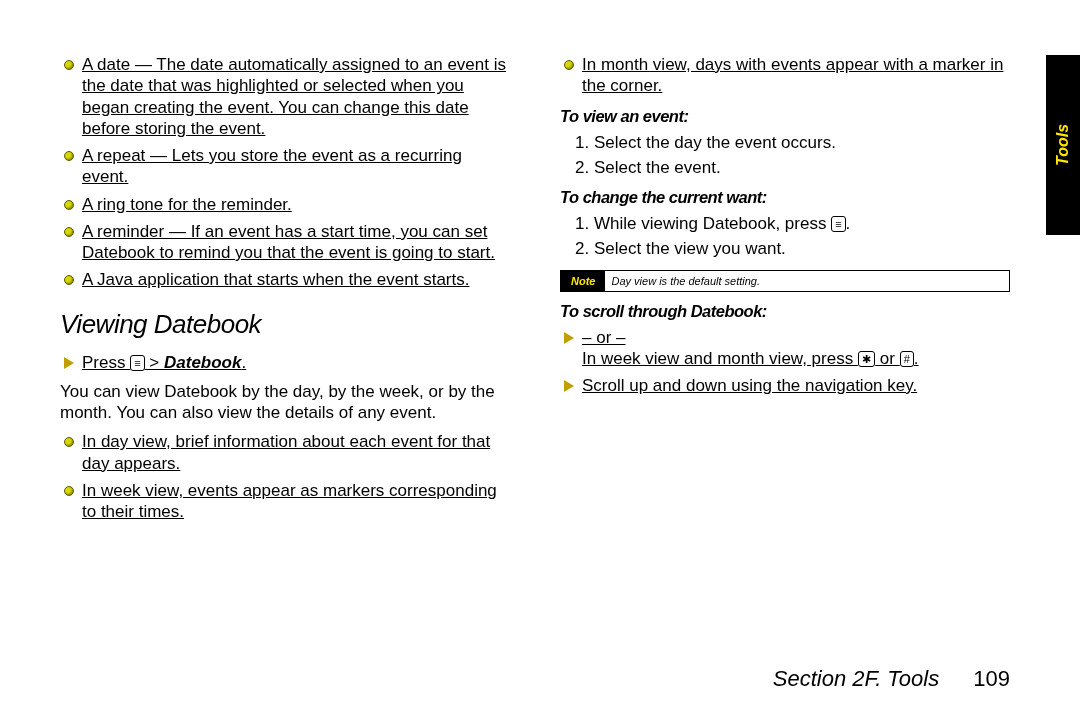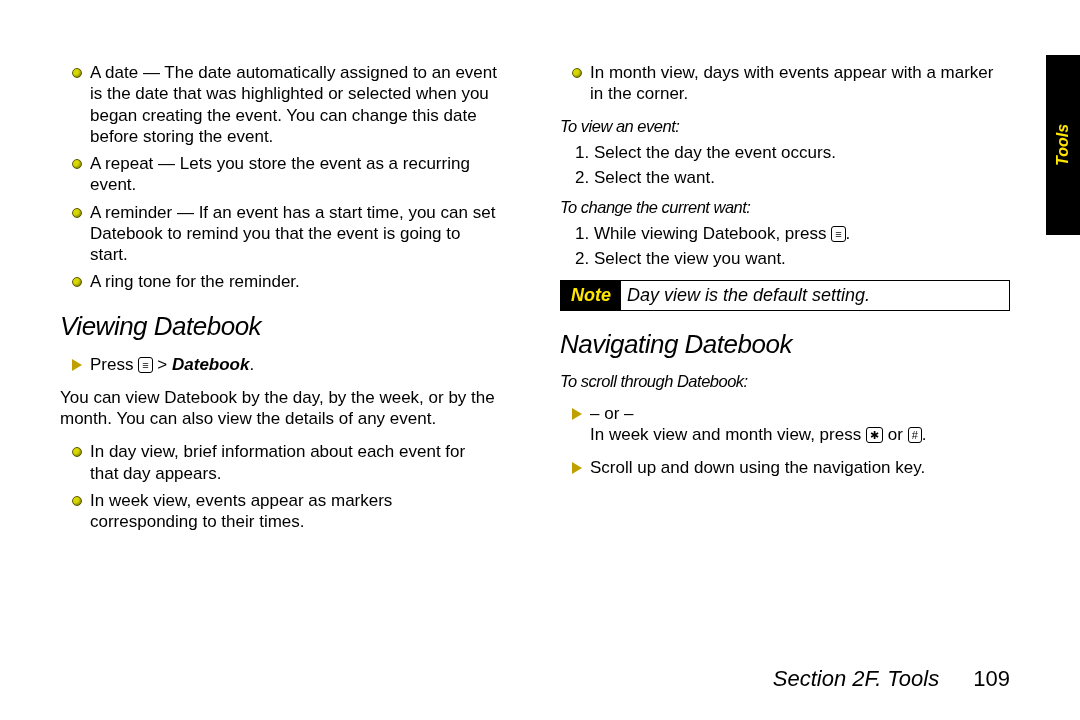--- a/index.html
+++ b/index.html
@@ -16,21 +16,21 @@
   .page {
     display: flex;
     padding: 50px 40px 0 60px;
     gap: 50px;
     box-sizing: border-box;
     height: 660px;
   }
   .col {
     width: 450px;
   }
-  .bul-list { list-style: none; padding: 0; margin: 12px; }
+  .bul-list { list-style: none; padding: 0; margin: 4px; text-decoration: underline; }
   .bul-list li {
     position: relative;
     padding-left: 18px;
     margin-bottom: 6px;
     line-height: 1.25;
   }
   .circle::before {
     content: "";
     position: absolute;
     left: 0; top: 6px;
@@ -55,21 +55,21 @@
   ol li { margin-bottom: 4px; line-height: 1.25; }
   h2.section {
     font-style: italic;
     font-weight: normal;
     font-size: 26px;
     margin: 18px 0 12px 0;
     letter-spacing: -0.5px;
   }
   .subhead {
     font-style: italic;
-    font-weight: normal;
+    font-weight: bold;
     font-size: 16.5px;
     margin: 10px 0 6px 0;
     letter-spacing: -0.5px;
   }
   .plain { margin: 8px 0; line-height: 1.25; }
   .icon-key {
     display: inline-block;
     border: 1.5px solid #000;
     border-radius: 3px;
     padding: 0 3px;
@@ -77,21 +77,21 @@
     line-height: 14px;
     vertical-align: 1px;
     background: #fff;
     font-family: Arial, sans-serif;
   }
   .note-box {
     border: 1px solid #000;
     display: flex;
     align-items: stretch;
     margin: 10px 0 6px 0;
-    font-size: 18px;
+    font-size: 11px;
   }
   .note-label {
     background: #000;
     color: #ffe600;
     font-weight: bold;
     font-style: italic;
     padding: 4px 10px;
     display: flex;
     align-items: center;
   }
@@ -134,22 +134,23 @@
 <div class="side-tab">
   <span>Tools</span>
 </div>
 
 <div class="page">
 
   <div class="col">
     <ul class="bul-list">
       <li class="circle"><span>A date — The date automatically assigned to an event is the date that was highlighted or selected when you began creating the event. You can change this date before storing the event.</span></li>
       <li class="circle"><span>A repeat — Lets you store the event as a recurring event.</span></li>
+      <li class="circle"><span>A ring tone for the reminder.</span></li>
       <li class="circle"><span>A reminder — If an event has a start time, you can set Datebook to remind you that the event is going to start.</span></li>
-      <li class="circle"><span>A ring tone for the reminder.</span></li>
+      <li class="circle"><span>A Java application that starts when the event starts.</span></li>
     </ul>
 
     <h2 class="section">Viewing Datebook</h2>
 
     <ul class="bul-list">
       <li class="arrow">
         <span>Press </span><span class="icon-key">≡</span><span> &gt; </span><b><i>Datebook</i></b><span>.</span>
       </li>
     </ul>
 
@@ -162,37 +163,36 @@
   </div>
 
   <div class="col">
     <ul class="bul-list">
       <li class="circle"><span>In month view, days with events appear with a marker in the corner.</span></li>
     </ul>
 
     <p class="subhead">To view an event:</p>
     <ol>
       <li><span>Select the day the event occurs.</span></li>
-      <li><span>Select the want.</span></li>
+      <li><span>Select the event.</span></li>
     </ol>
 
     <p class="subhead">To change the current want:</p>
     <ol>
       <li>
         <span>While viewing Datebook, press </span><span class="icon-key">≡</span><span>.</span>
       </li>
       <li><span>Select the view you want.</span></li>
     </ol>
 
     <div class="note-box">
       <div class="note-label">Note</div>
       <div class="note-text">Day view is the default setting.</div>
     </div>
 
-    <h2 class="section">Navigating Datebook</h2>
 
     <p class="subhead">To scroll through Datebook:</p>
     <ul class="bul-list">
       <li class="arrow">
         <div>– or –</div>
         <div>
           <span>In week view and month view, press </span><span class="icon-key">✱</span><span> or </span><span class="icon-key">#</span><span>.</span>
         </div>
       </li>
     </ul>

